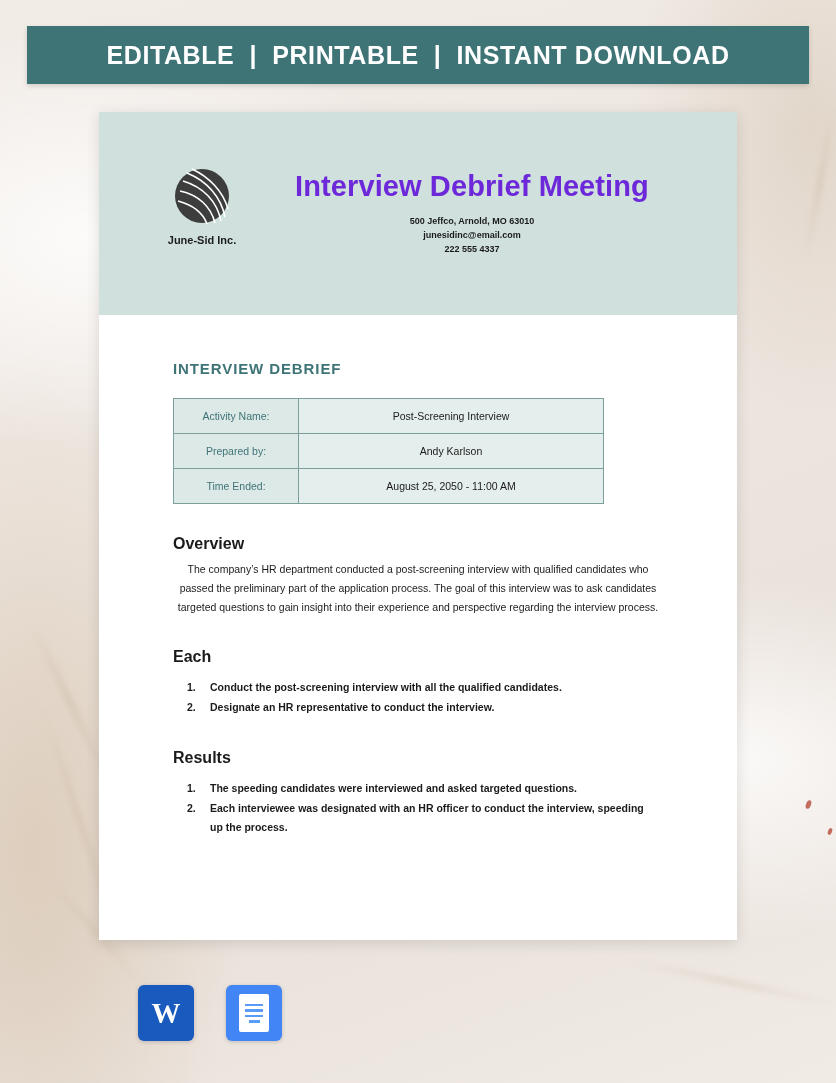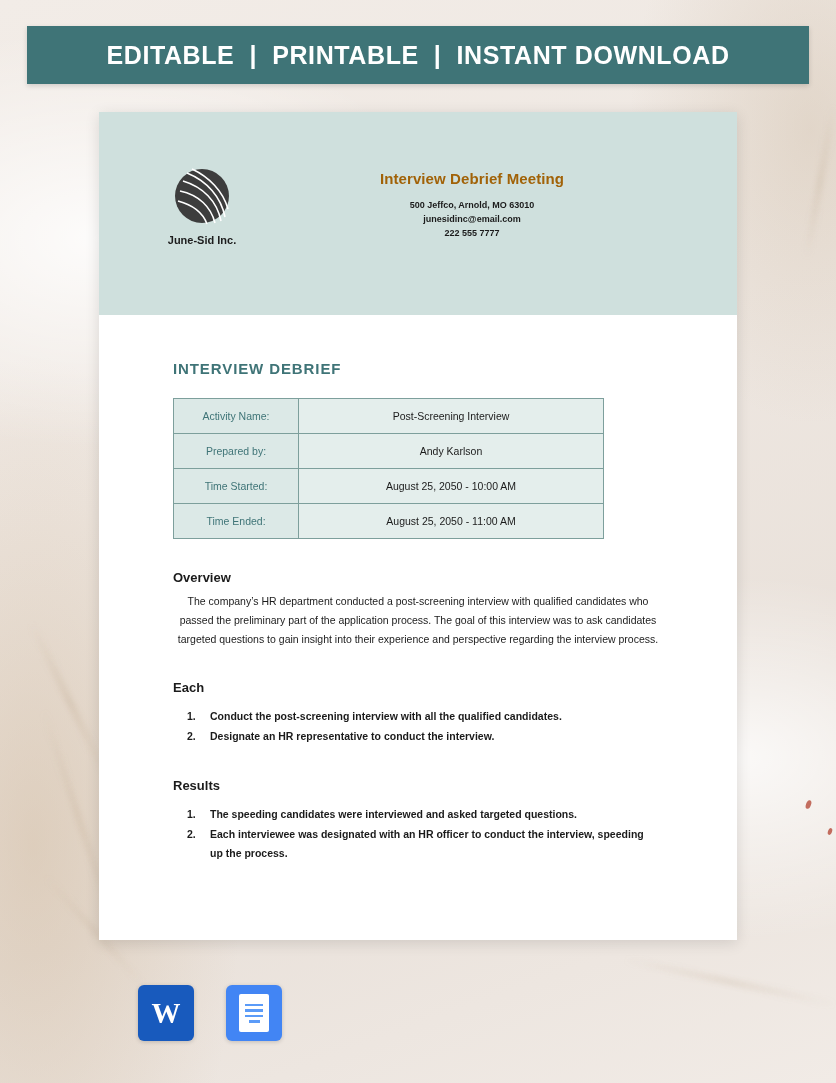--- a/index.html
+++ b/index.html
@@ -100,23 +100,23 @@
     color: #1d1d1d;
   }
   .head-center {
     position: absolute;
     left: 150px;
     top: 58px;
     width: 446px;
     text-align: center;
   }
   .doc-title {
-    font-size: 15px;
-    font-weight: bold;
-    color: #a16207;
+    font-size: 29px;
+    font-weight: bold;
+    color: #6d28d9;
     letter-spacing: 0.1px;
   }
   .doc-contact {
     margin-top: 12px;
     font-size: 9px;
     font-weight: bold;
     color: #1b1b1b;
     line-height: 1.55;
   }
 
@@ -146,21 +146,21 @@
     background: #e4eeec;
   }
   table.info td.label {
     width: 122px;
     color: #3f7477;
     background: #dce9e7;
   }
 
   .block { margin-top: 31px; }
   .block-title {
-    font-size: 13px;
+    font-size: 16px;
     font-weight: bold;
     color: #1b1b1b;
     margin-bottom: 7px;
   }
   .para {
     font-size: 10.5px;
     color: #1b1b1b;
     line-height: 1.82;
     text-align: center;
   }
@@ -263,43 +263,39 @@
           <path d="M19 2 C36 10, 50 24, 55 42" stroke="#ffffff" stroke-width="1.6" fill="none"></path>
         </svg>
       </div>
       <div class="logo-name">June-Sid Inc.</div>
     </div>
     <div class="head-center">
       <div class="doc-title">Interview Debrief Meeting</div>
       <div class="doc-contact">
         <div>500 Jeffco, Arnold, MO 63010</div>
         <div>junesidinc@email.com</div>
-        <div>222 555 7777</div>
+        <div>222 555 4337</div>
       </div>
     </div>
   </div>
 
   <div class="doc-body">
     <div class="section-heading">INTERVIEW DEBRIEF</div>
 
     <table class="info">
       <tbody>
         <tr>
           <td class="label">Activity Name:</td>
           <td>Post-Screening Interview</td>
         </tr>
         <tr>
           <td class="label">Prepared by:</td>
           <td>Andy Karlson</td>
         </tr>
         <tr>
-          <td class="label">Time Started:</td>
-          <td>August 25, 2050 - 10:00 AM</td>
-        </tr>
-        <tr>
           <td class="label">Time Ended:</td>
           <td>August 25, 2050 - 11:00 AM</td>
         </tr>
       </tbody>
     </table>
 
     <div class="block">
       <div class="block-title">Overview</div>
       <div class="para">The company’s HR department conducted a post-screening interview with qualified candidates who passed the preliminary part of the application process. The goal of this interview was to ask candidates targeted questions to gain insight into their experience and perspective regarding the interview process.</div>
     </div>

